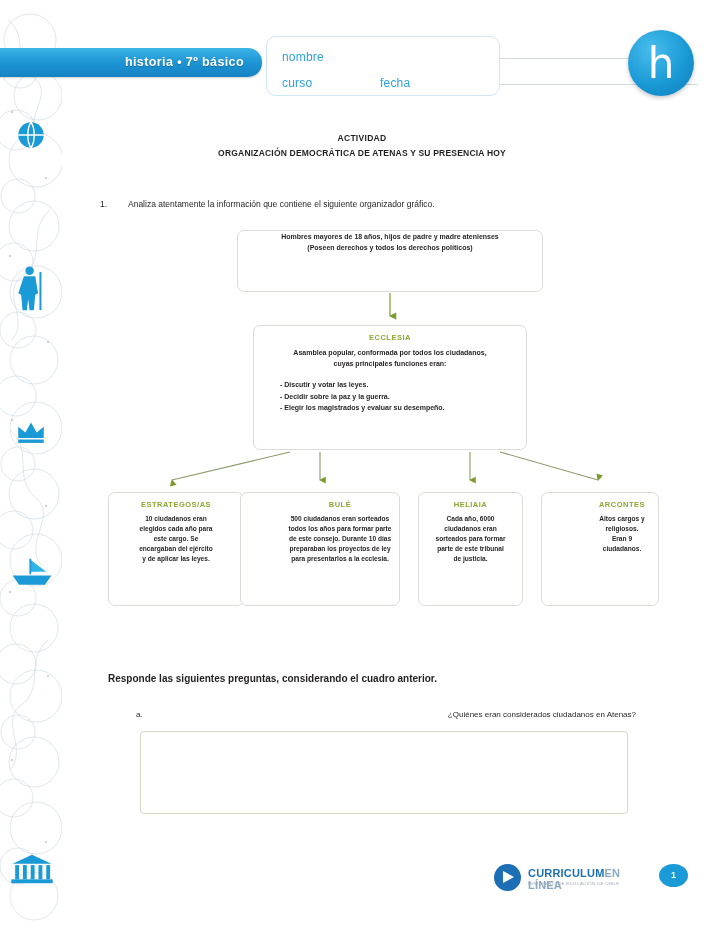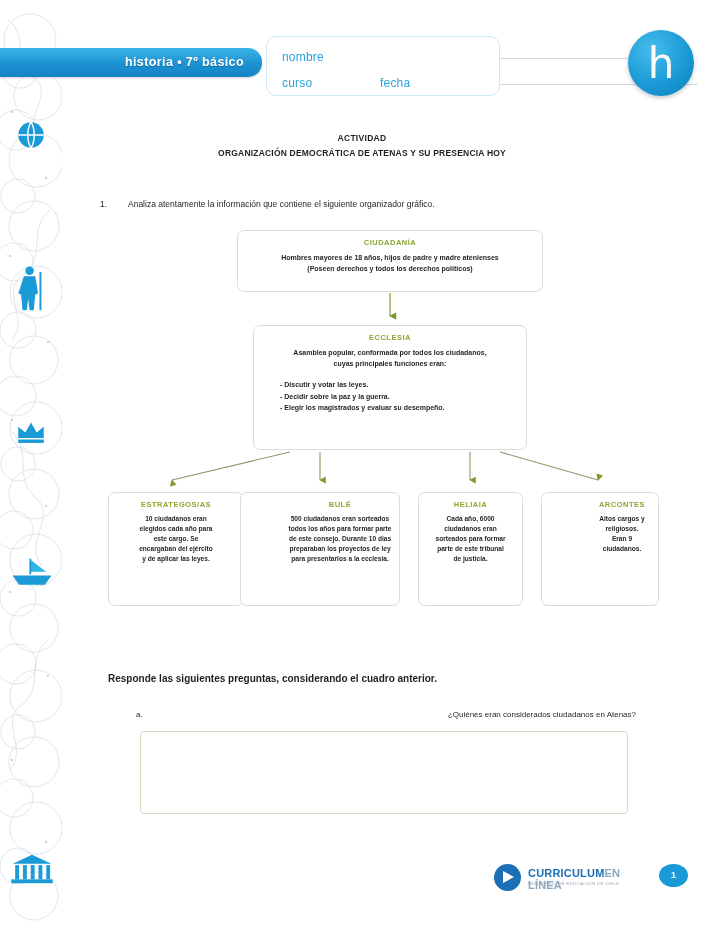--- a/index.html
+++ b/index.html
@@ -350,21 +350,20 @@
     </marker>
   </defs>
   <line x1="390" y1="293" x2="390" y2="316" stroke="#7d9a2c" stroke-width="1.2" marker-end="url(#ar)"></line>
   <line x1="290" y1="452" x2="172" y2="480" stroke="#8a9a6a" stroke-width="1.1" marker-end="url(#ar)"></line>
   <line x1="320" y1="452" x2="320" y2="480" stroke="#8a9a6a" stroke-width="1.1" marker-end="url(#ar)"></line>
   <line x1="470" y1="452" x2="470" y2="480" stroke="#8a9a6a" stroke-width="1.1" marker-end="url(#ar)"></line>
   <line x1="500" y1="452" x2="598" y2="480" stroke="#8a9a6a" stroke-width="1.1" marker-end="url(#ar)"></line>
 </svg>
 
 <div class="fc-box" id="box-ciudadania">
-  <div class="fc-title">CIUDADANÍA</div>
   <div class="fc-body">Hombres mayores de 18 años, hijos de padre y madre atenienses</div>
   <div class="fc-body">(Poseen derechos y todos los derechos políticos)</div>
 </div>
 
 <div class="fc-box" id="box-ecclesia">
   <div class="fc-title">ECCLESIA</div>
   <div class="fc-body">Asamblea popular, conformada por todos los ciudadanos,</div>
   <div class="fc-body">cuyas principales funciones eran:</div>
   <div class="fc-list">
     <div>- Discutir y votar las leyes.</div>

